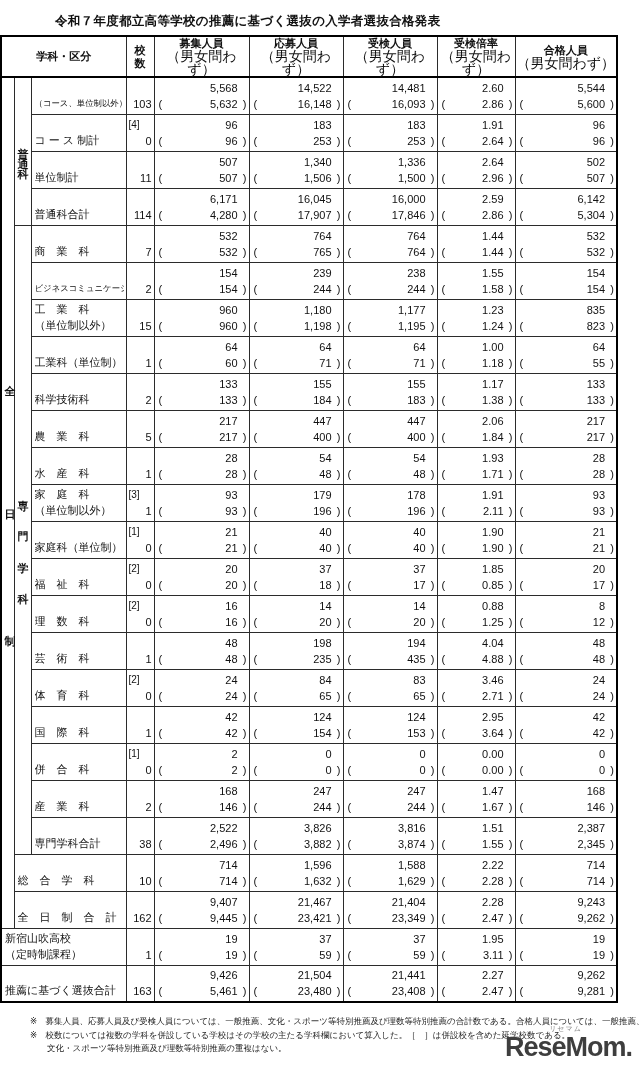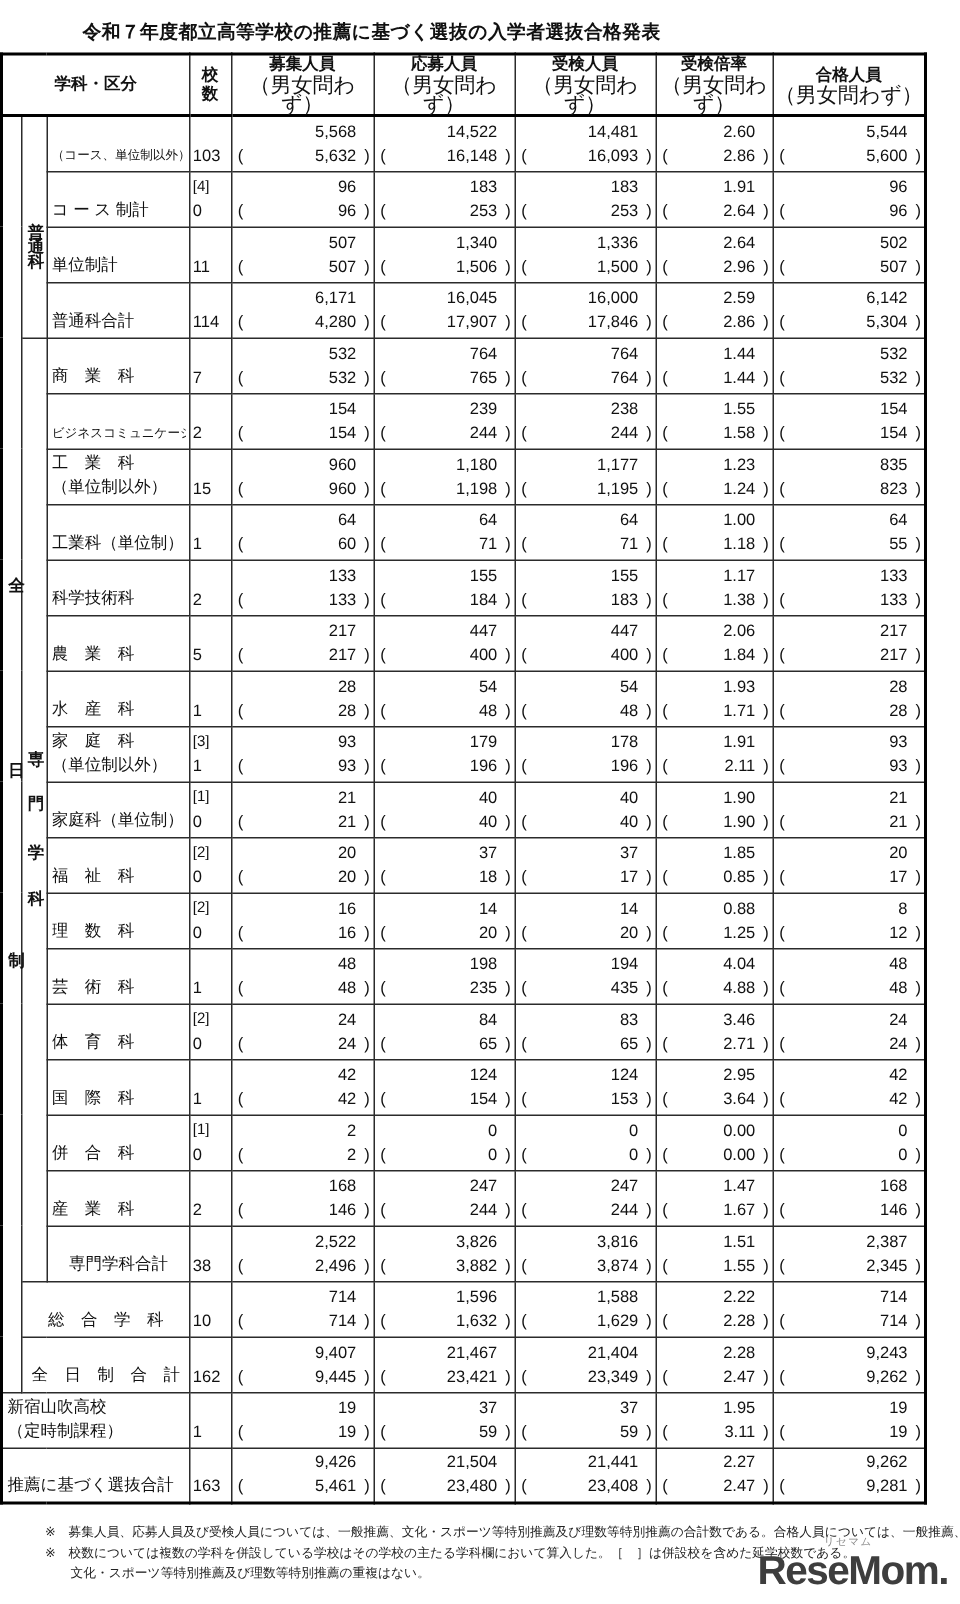--- a/index.html
+++ b/index.html
@@ -16,26 +16,26 @@
   tbody tr{height:37px}
 
   td.vcell{text-align:center;vertical-align:middle;padding:0}
   .vt{display:inline-block;writing-mode:vertical-rl;text-orientation:upright;font-size:11px;font-weight:bold}
   .vt-fulltime{letter-spacing:125px;margin-bottom:-125px}
   .vt-general{letter-spacing:10px;margin-bottom:-10px}
   .vt-specialized{letter-spacing:31px;margin-bottom:-31px}
 
   td.dept{vertical-align:bottom;padding:1px 2px 3px 3px;font-size:11px}
   td.dept.small{font-size:8.4px}
-  td.dept.cjust{text-align:center}
+  td.dept.cjust{text-align:left}
   .nl{line-height:16px;white-space:nowrap;overflow:hidden}
 
   td.schools{vertical-align:middle;padding:0 2px}
   .sb{height:16px;line-height:16px;text-align:left;font-size:10px}
-  .sv{height:16px;line-height:16px;text-align:left;font-size:11px}
+  .sv{height:16px;line-height:16px;text-align:right;font-size:11px}
 
   td.num{vertical-align:middle;padding:0;font-size:11px}
   .cv{height:16px;line-height:16px;text-align:right;padding-right:11px}
   .pv{height:16px;line-height:16px;display:flex;padding:0 2px 0 4px}
   .pvv{flex:1;text-align:right}
   .pc{width:9px;text-align:right}
 
   .notes{margin:12px 0 0 30px;font-size:8.5px;line-height:13.5px;color:#222}
   .notes div{white-space:nowrap}
 

